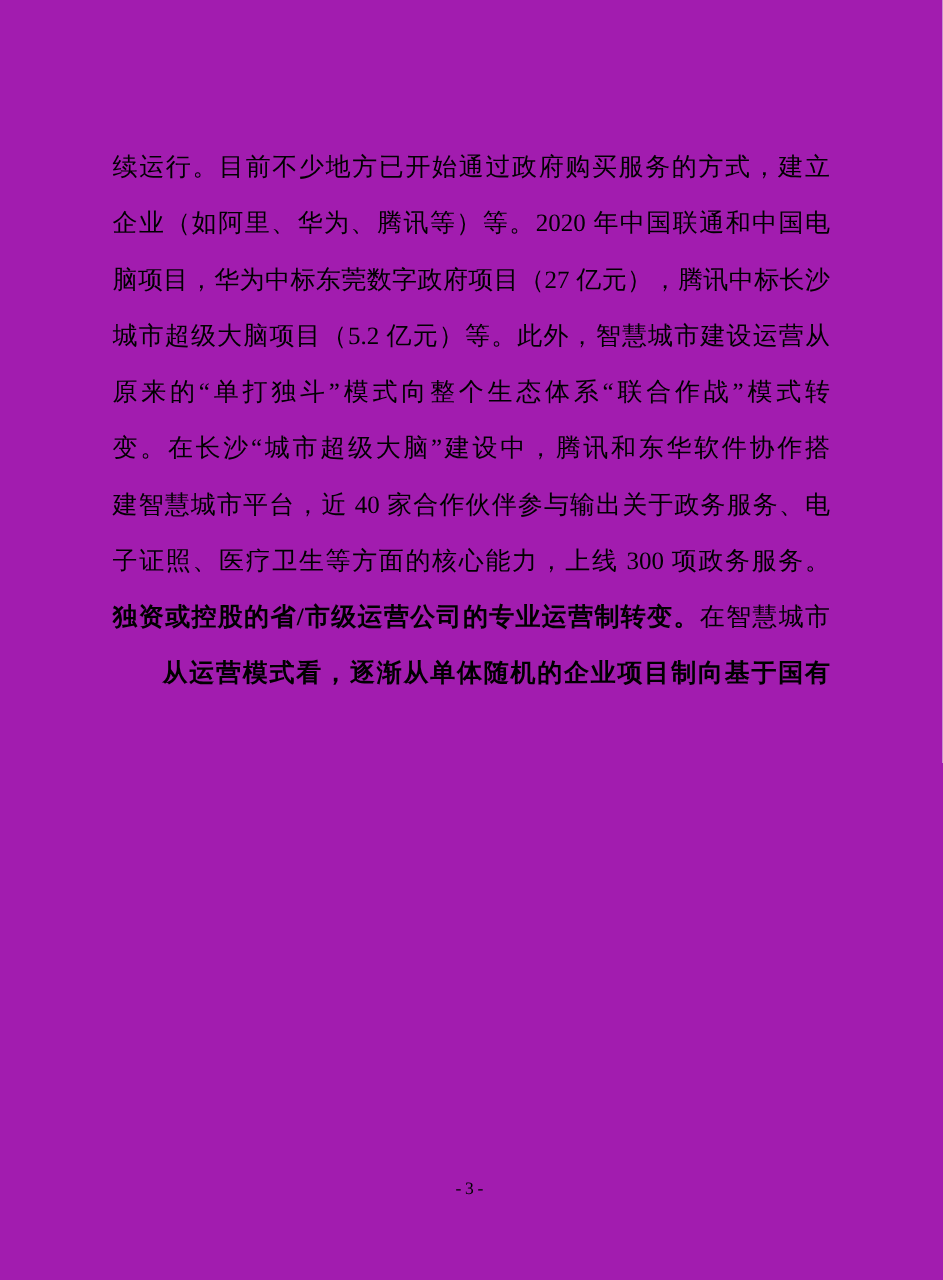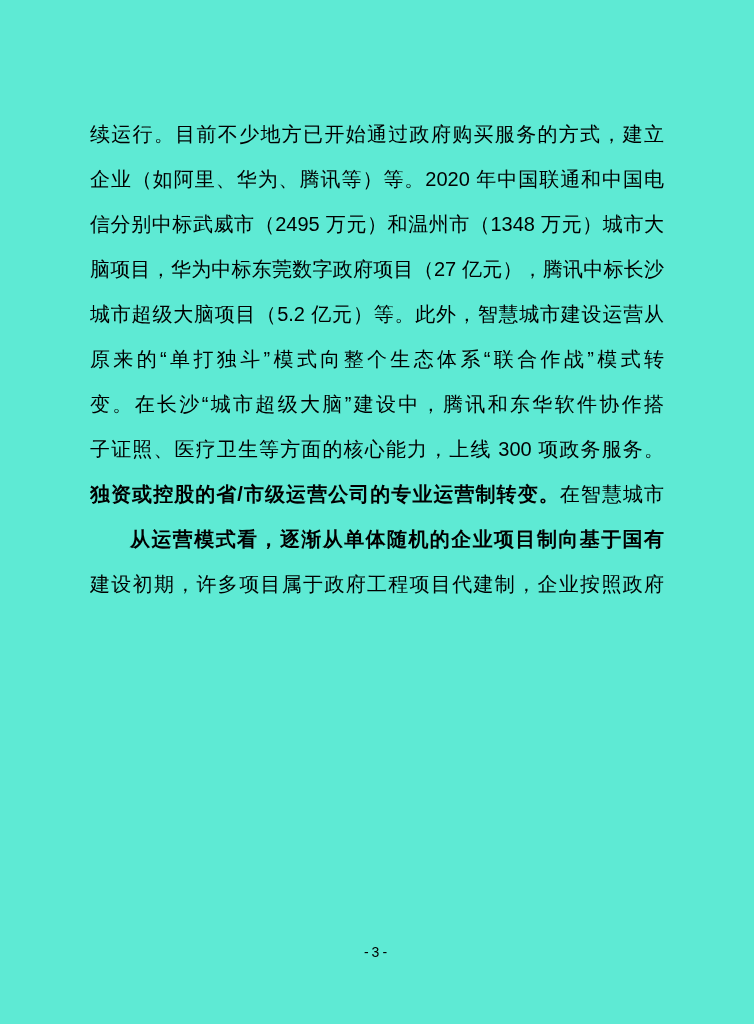--- a/index.html
+++ b/index.html
@@ -4,23 +4,23 @@
 <style>
   html, body {
     margin: 0;
     padding: 0;
     background: #e8e8e8;
   }
   .page {
     position: relative;
     width: 754px;
     height: 1024px;
-    background: #5eead4;
+    background: #a21caf;
     overflow: hidden;
-    font-family: Liberation Sans, sans-serif;
+    font-family: Liberation Serif, serif;
     color: #000000;
   }
   .text-block {
     position: absolute;
     left: 90px;
     top: 112px;
     width: 574px;
     font-size: 20px;
   }
   .doc-line {
@@ -49,24 +49,23 @@
     color: #000000;
   }
 </style>
 </head>
 <body>
 
 <div class="page">
   <div class="text-block">
       <div class="doc-line"><span class="seg-regular">续运行。目前不少地方已开始通过政府购买服务的方式，建立</span></div>
       <div class="doc-line"><span class="seg-regular">企业（如阿里、华为、腾讯等）等。2020 年中国联通和中国电</span></div>
-      <div class="doc-line"><span class="seg-regular">信分别中标武威市（2495 万元）和温州市（1348 万元）城市大</span></div>
       <div class="doc-line"><span class="seg-regular">脑项目，华为中标东莞数字政府项目（27 亿元），腾讯中标长沙</span></div>
       <div class="doc-line"><span class="seg-regular">城市超级大脑项目（5.2 亿元）等。此外，智慧城市建设运营从</span></div>
       <div class="doc-line"><span class="seg-regular">原来的“单打独斗”模式向整个生态体系“联合作战”模式转</span></div>
       <div class="doc-line"><span class="seg-regular">变。在长沙“城市超级大脑”建设中，腾讯和东华软件协作搭</span></div>
+      <div class="doc-line"><span class="seg-regular">建智慧城市平台，近 40 家合作伙伴参与输出关于政务服务、电</span></div>
       <div class="doc-line"><span class="seg-regular">子证照、医疗卫生等方面的核心能力，上线 300 项政务服务。</span></div>
       <div class="doc-line"><span class="seg-bold">独资或控股的省/市级运营公司的专业运营制转变。</span><span class="seg-regular">在智慧城市</span></div>
       <div class="doc-line indent"><span class="seg-bold">从运营模式看，逐渐从单体随机的企业项目制向基于国有</span></div>
-      <div class="doc-line"><span class="seg-regular">建设初期，许多项目属于政府工程项目代建制，企业按照政府</span></div>
     </div>
   <div class="page-number">-3-</div>
 </div>
 
 </body></html>

